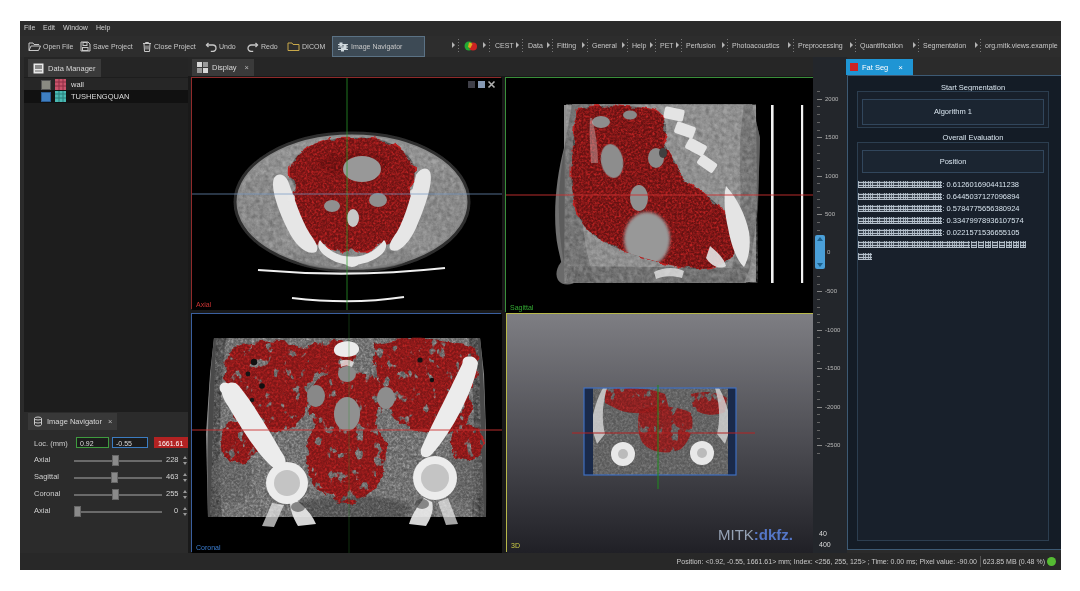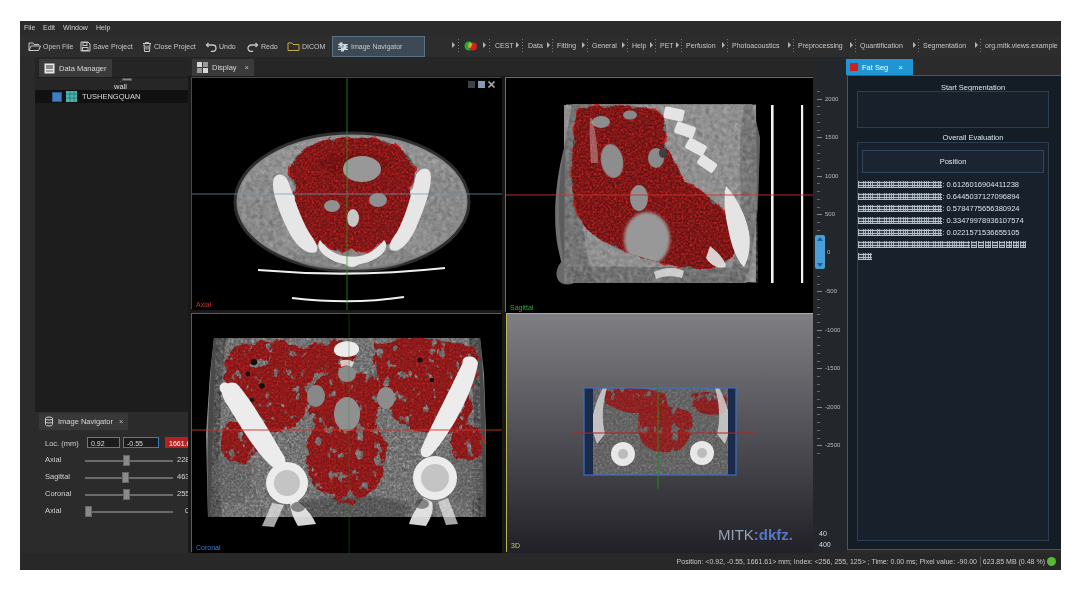--- a/index.html
+++ b/index.html
@@ -15,21 +15,21 @@
   
   #toolbar{position:absolute;left:0;top:15px;width:100%;height:21px;background:#2d2d2d;
            color:#c8c8c8;font-size:7px;}
   .tbtn{position:absolute;top:0;height:21px;display:flex;align-items:center;gap:2px;}
   .chip{position:absolute;top:6px;font-size:7px;color:#c8c8c8;}
   .arr{position:absolute;top:6px;width:0;height:0;border-left:3px solid #b5b5b5;
        border-top:3px solid transparent;border-bottom:3px solid transparent;}
   .vsep{position:absolute;top:3px;height:15px;width:1px;
         background:repeating-linear-gradient(#777 0 1px,transparent 1px 3px);}
   
-  #leftpanel{position:absolute;left:15px;top:36px;width:166px;height:496px;background:#252525;}
+  #leftpanel{position:absolute;left:4px;top:36px;width:166px;height:496px;background:#252525;}
   .tab{position:absolute;background:#3a3a3a;color:#d8d8d8;font-size:7.5px;
        display:flex;align-items:center;padding:0 5px;gap:4px;}
   #tree{position:absolute;left:0;top:20px;width:166px;height:354px;background:#1d1d1d;}
   .trow{position:absolute;left:0;width:166px;height:13px;color:#ddd;font-size:7.5px;
         display:flex;align-items:center;}
   
   #navpanel{position:absolute;left:0;top:355px;width:166px;height:141px;background:#2b2b2b;}
   .navlbl{position:absolute;color:#cfcfcf;font-size:7.5px;}
   .spinbox{position:absolute;height:11px;background:#1c1c1c;color:#ddd;font-size:7px;
            line-height:11px;padding-left:3px;box-sizing:border-box;}
@@ -215,21 +215,21 @@
 
   <div id="leftpanel">
     <div class="tab" style="left:4px;top:2px;height:18px;">
       <svg width="11" height="11" viewBox="0 0 11 11">
           <rect x="0.5" y="0.5" width="10" height="10" fill="#e8e8e8"></rect>
           <rect x="2" y="2" width="7" height="4" fill="#888"></rect>
           <rect x="2" y="7" width="7" height="2" fill="#aaa"></rect>
         </svg>
       Data Manager</div>
     <div id="tree">
-      <div class="trow" style="top:1px;background:#262626;flex-direction:column;">
+      <div class="trow" style="top:1px;background:#262626;">
         <span style="margin-left:17px;width:8px;height:8px;background:#8a8a82;display:inline-block;border:1px solid #555"></span>
         <svg style="margin-left:4px" width="11" height="11" viewBox="0 0 11 11">
             <rect x="0" y="0" width="11" height="11" fill="#c9536a"></rect>
             <path d="M0 3 h11 M0 7 h11 M4 0 v11 M8 0 v11" stroke="#8c2f44" stroke-width="1"></path>
           </svg>
         <span style="margin-left:5px">wall</span>
       </div>
       <div class="trow" style="top:13px;background:#111;">
         <span style="margin-left:17px;width:8px;height:8px;background:#3f7fc1;display:inline-block;border:1px solid #2a5c93"></span>
         <svg style="margin-left:4px" width="11" height="11" viewBox="0 0 11 11">
@@ -568,20 +568,21 @@
       <div class="rlab" style="top:473px;left:6px;font-size:7px;color:#ddd">40</div>
       <div class="rlab" style="top:484px;left:6px;font-size:7px;color:#ddd">400</div>
     </div>
 
   <div id="fatsegtab">
     <span style="width:8px;height:8px;background:#cc2222;display:inline-block"></span>
     Fat Seg <span style="margin-left:6px;font-size:8px">×</span></div>
   <div id="fatseg">
     <div class="fshead" style="top:7px">Start Segmentation</div>
     <div class="grpbox" style="left:9px;top:15px;width:190px;height:35px;"></div>
+    <div class="fsbtn" style="left:14px;top:23px;width:180px;height:24px;line-height:24px;">Algorithm 1</div>
     <div class="fshead" style="top:57px">Overall Evaluation</div>
     <div class="grpbox" style="left:9px;top:66px;width:190px;height:397px;"></div>
     <div class="fsbtn" style="left:14px;top:74px;width:180px;height:21px;line-height:21px;">Position</div>
     <div id="fstext">
         <div><i class="cj"></i><i class="cj"></i><i class="cj"></i><i class="cj"></i><i class="cj"></i><i class="cj"></i><i class="cj"></i><i class="cj"></i><i class="cj"></i><i class="cj"></i><i class="cj"></i><i class="cj"></i>: 0.6126016904411238</div>
         <div><i class="cj"></i><i class="cj"></i><i class="cj"></i><i class="cj"></i><i class="cj"></i><i class="cj"></i><i class="cj"></i><i class="cj"></i><i class="cj"></i><i class="cj"></i><i class="cj"></i><i class="cj"></i>: 0.6445037127096894</div>
         <div><i class="cj"></i><i class="cj"></i><i class="cj"></i><i class="cj"></i><i class="cj"></i><i class="cj"></i><i class="cj"></i><i class="cj"></i><i class="cj"></i><i class="cj"></i><i class="cj"></i><i class="cj"></i>: 0.5784775656380924</div>
         <div><i class="cj"></i><i class="cj"></i><i class="cj"></i><i class="cj"></i><i class="cj"></i><i class="cj"></i><i class="cj"></i><i class="cj"></i><i class="cj"></i><i class="cj"></i><i class="cj"></i><i class="cj"></i>: 0.33479978936107574</div>
         <div><i class="cj"></i><i class="cj"></i><i class="cj"></i><i class="cj"></i><i class="cj"></i><i class="cj"></i><i class="cj"></i><i class="cj"></i><i class="cj"></i><i class="cj"></i><i class="cj"></i><i class="cj"></i>: 0.0221571536655105</div>
         <div><i class="cj"></i><i class="cj"></i><i class="cj"></i><i class="cj"></i><i class="cj"></i><i class="cj"></i><i class="cj"></i><i class="cj"></i><i class="cj"></i><i class="cj"></i><i class="cj"></i><i class="cj"></i><i class="cj"></i><i class="cj"></i><i class="cj"></i><i class="cj"></i><i class="cj"></i><i class="cj"></i><i class="cj"></i><i class="cj"></i><i class="cj"></i><i class="cj"></i><i class="cj"></i><i class="cj"></i></div>

